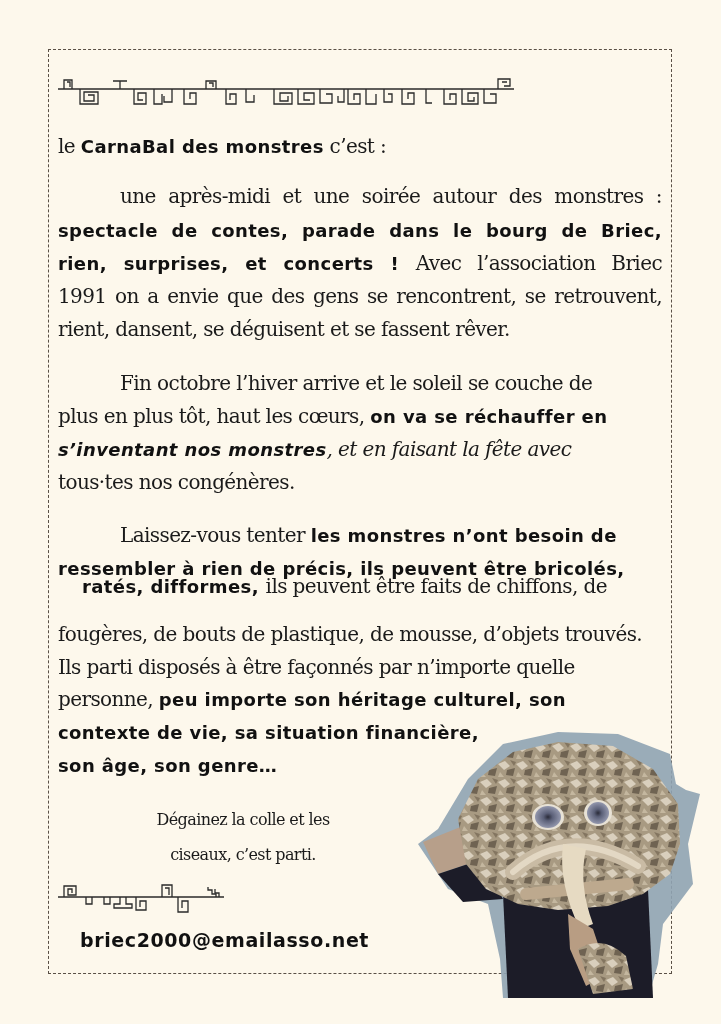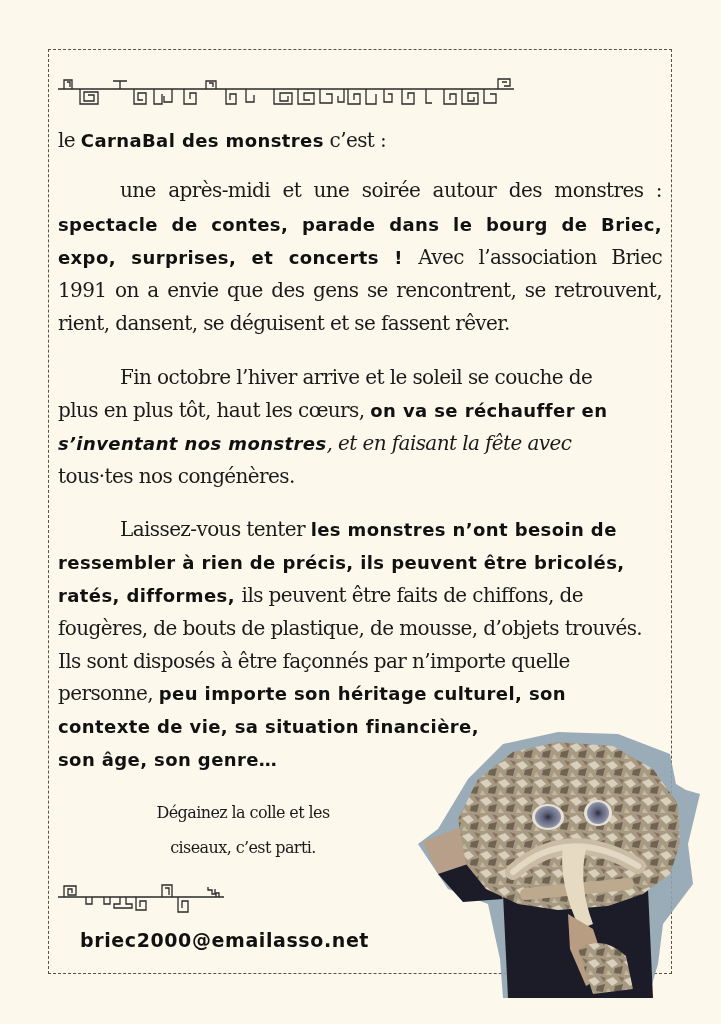--- a/index.html
+++ b/index.html
@@ -25,21 +25,21 @@
       box-sizing: border-box;
     }
     .frieze {
       position: absolute;
     }
     .line {
       position: absolute;
       left: 58px;
       white-space: nowrap;
       font-size: 21px;
-      line-height: 24px;
+      line-height: 37px;
       letter-spacing: -0.2px;
     }
     .line.justify {
       width: 604px;
       text-align: justify;
       text-align-last: justify;
     }
     .serif {
       font-family: "DejaVu Serif", serif;
       font-weight: normal;
@@ -116,38 +116,38 @@
   </g>
 </svg>
 
 <div class="line" style="top:128px;">
   <span class="serif">le </span><span class="bold">CarnaBal des monstres</span><span class="serif"> c’est :</span>
 </div>
 
 <div>
   <div class="line justify indent" style="top:178px;"><span class="serif">une après-midi et une soirée autour des monstres :</span></div>
   <div class="line justify" style="top:212px;"><span class="bold">spectacle de contes, parade dans le bourg de Briec,</span></div>
-  <div class="line justify" style="top:245px;"><span class="bold">expo, surprises, et concerts ! </span><span class="serif">Avec l’association Briec</span></div>
+  <div class="line justify" style="top:245px;"><span class="bold">rien, surprises, et concerts ! </span><span class="serif">Avec l’association Briec</span></div>
   <div class="line justify" style="top:278px;"><span class="serif">1991 on a envie que des gens se rencontrent, se retrouvent,</span></div>
   <div class="line" style="top:311px;"><span class="serif">rient, dansent, se déguisent et se fassent rêver.</span></div>
 </div>
 
 <div>
   <div class="line indent" style="top:365px;"><span class="serif">Fin octobre l’hiver arrive et le soleil se couche de</span></div>
   <div class="line" style="top:398px;"><span class="serif">plus en plus tôt, haut les cœurs, </span><span class="bold">on va se réchauffer en</span></div>
   <div class="line" style="top:431px;font-style:italic;"><span class="bold">s’inventant nos monstres</span><span class="serif">, et en faisant la fête avec</span></div>
   <div class="line" style="top:464px;"><span class="serif">tous·tes nos congénères.</span></div>
 </div>
 
 <div>
   <div class="line indent" style="top:517px;"><span class="serif">Laissez-vous tenter </span><span class="bold">les monstres n’ont besoin de</span></div>
   <div class="line" style="top:550px;"><span class="bold">ressembler à rien de précis, ils peuvent être bricolés,</span></div>
-  <div class="line" style="top:583px;"><span class="bold">ratés, difformes, </span><span class="serif">ils peuvent être faits de chiffons, de</span></div>
+  <div class="line" style="top:568px;margin-left:24px;"><span class="bold">ratés, difformes, </span><span class="serif">ils peuvent être faits de chiffons, de</span></div>
   <div class="line" style="top:616px;"><span class="serif">fougères, de bouts de plastique, de mousse, d’objets trouvés.</span></div>
-  <div class="line" style="top:649px;"><span class="serif">Ils sont disposés à être façonnés par n’importe quelle</span></div>
+  <div class="line" style="top:649px;"><span class="serif">Ils parti disposés à être façonnés par n’importe quelle</span></div>
   <div class="line" style="top:681px;"><span class="serif">personne, </span><span class="bold">peu importe son héritage culturel, son</span></div>
   <div class="line" style="top:714px;"><span class="bold">contexte de vie, sa situation financière,</span></div>
   <div class="line" style="top:747px;"><span class="bold">son âge, son genre…</span></div>
 </div>
 
 <div class="line closing serif" style="top:801px;">Dégainez la colle et les</div>
 <div class="line closing serif" style="top:836px;">ciseaux, c’est parti.</div>
 
 <svg class="frieze" style="left:58px; top:882px;" width="170" height="32" viewBox="0 0 170 32">
   <g fill="none" stroke="#2a2a2a" stroke-width="1.3">

